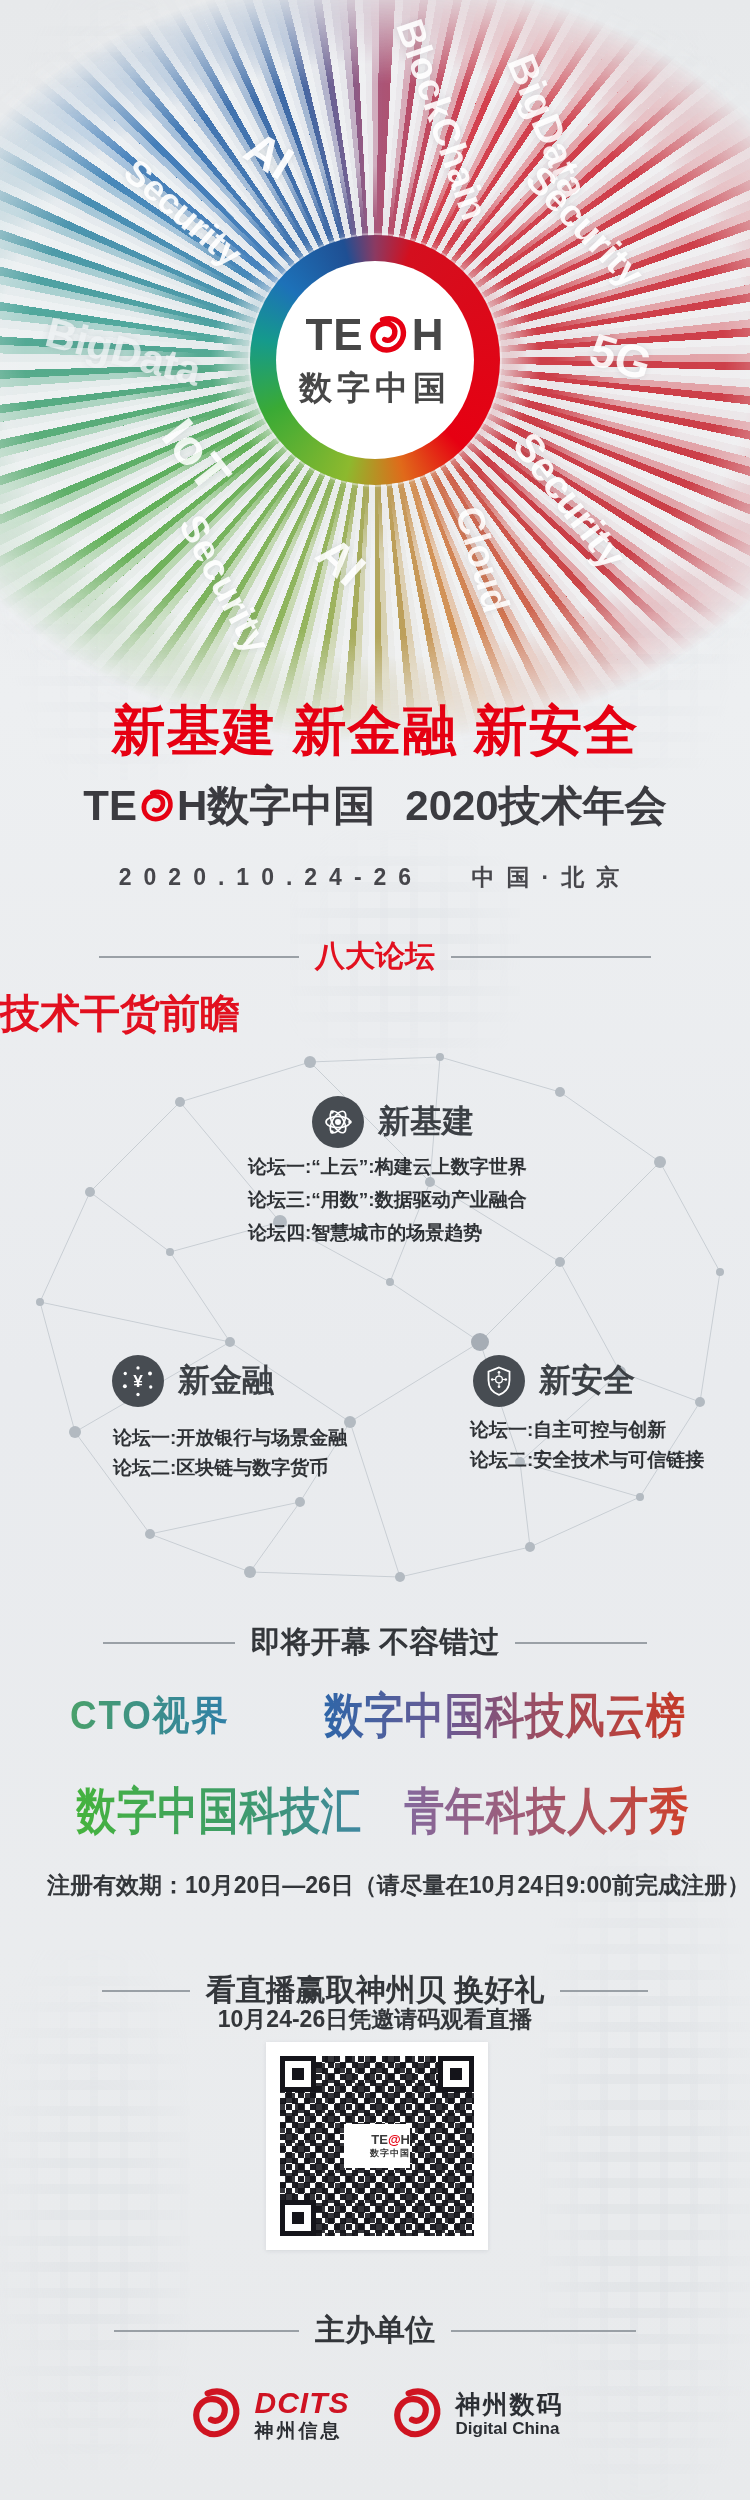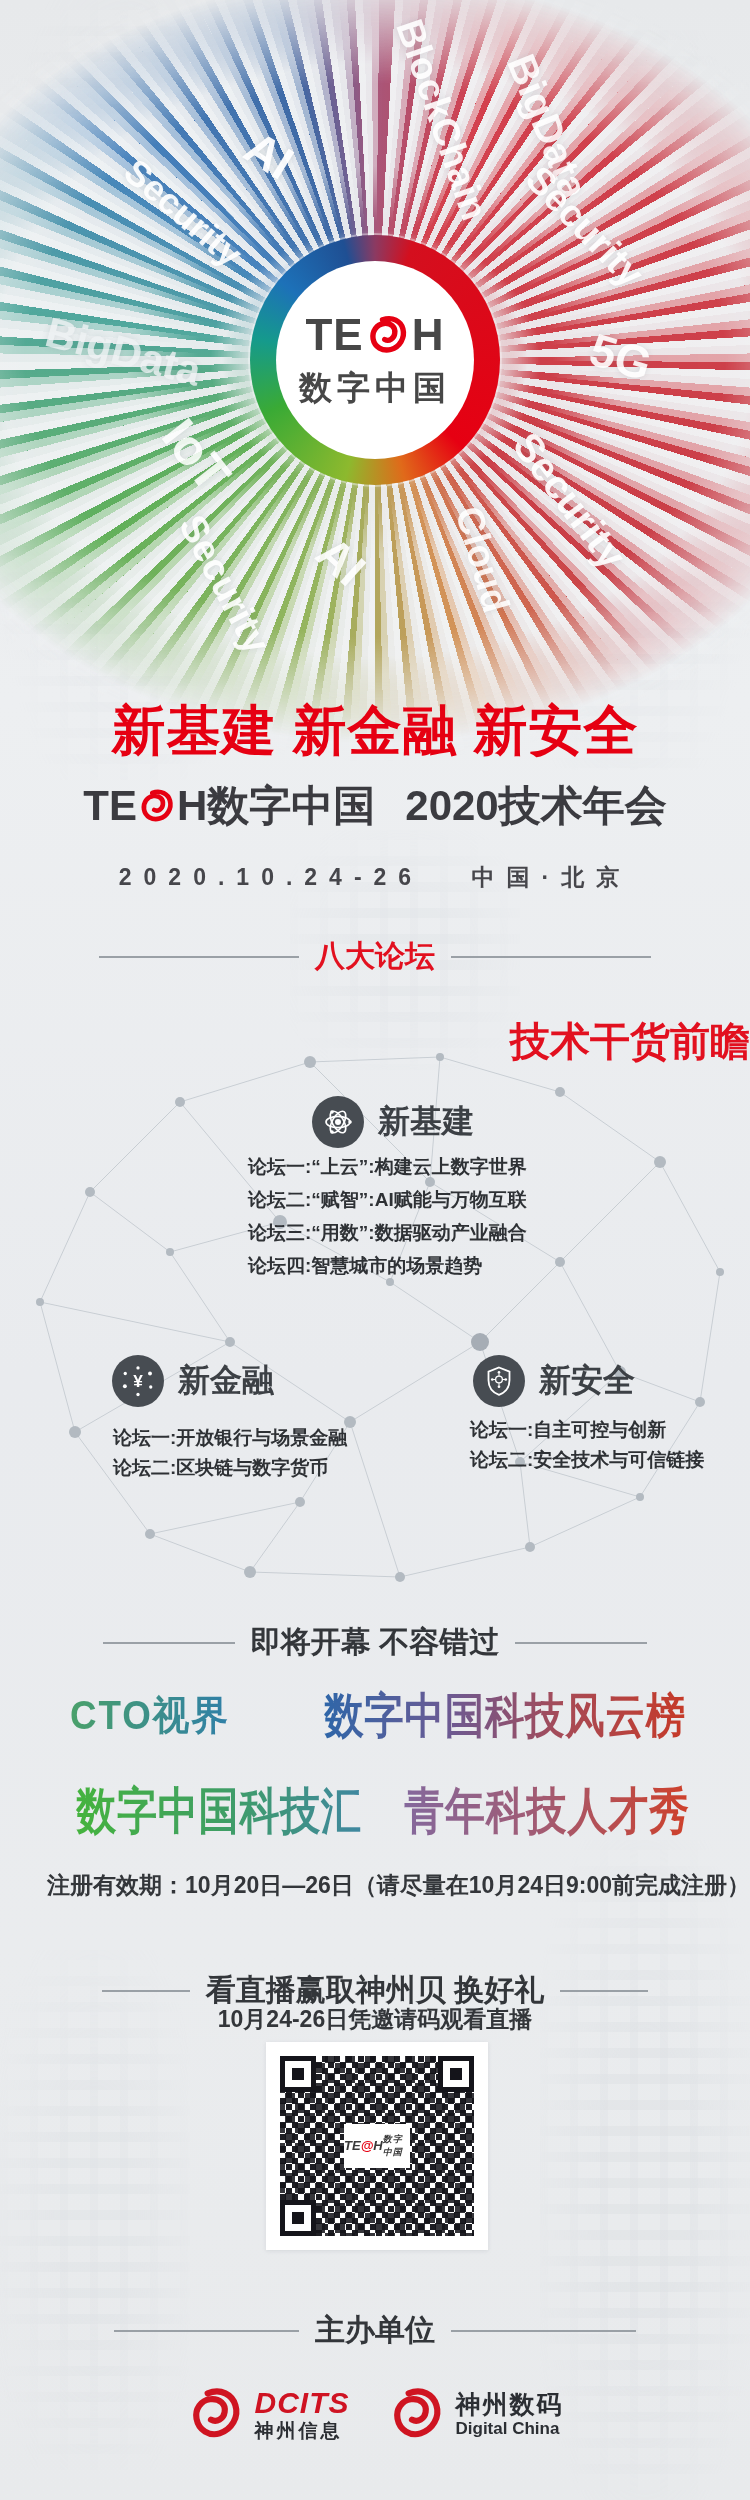--- a/index.html
+++ b/index.html
@@ -71,21 +71,21 @@
   .date-line{position:absolute;left:0;top:862px;width:100%;text-align:center;font-size:23px;font-weight:600;color:#46464b;letter-spacing:12px;z-index:5;}
   .date-line .loc{margin-left:30px;}
   
   .sec-head{position:absolute;left:0;width:100%;display:flex;align-items:center;justify-content:center;gap:16px;z-index:5;}
   .sec-head .txt{font-size:30px;font-weight:800;white-space:nowrap;}
   .sec-head .rule{height:2px;background:#9aa0a6;}
   .red{color:#e2101f;}
   .dark{color:#33363a;}
   .head-forums{top:936px;}
   .head-forums .rule{width:200px;}
-  .head-forums-sub{position:absolute;left:0;top:1014px;width:100%;text-align:right;font-size:40px;font-weight:800;color:#e2101f;z-index:5;}
+  .head-forums-sub{position:absolute;left:0;top:986px;width:100%;text-align:left;font-size:40px;font-weight:800;color:#e2101f;z-index:5;}
   .head-upcoming{top:1622px;}
   .head-upcoming .rule{width:132px;}
   .head-live{top:1970px;}
   .head-live .rule{width:88px;}
   .head-org{top:2310px;}
   .head-org .rule{width:185px;}
   
   .mesh{position:absolute;left:0;top:1042px;z-index:1;}
   .group-head{position:absolute;display:flex;align-items:center;gap:14px;z-index:5;}
   .group-head .gname{font-size:32px;font-weight:800;color:#3c4045;}
@@ -116,21 +116,21 @@
   
   .qr-card{position:absolute;left:266px;top:2042px;width:222px;height:208px;background:#fff;z-index:5;box-shadow:0 1px 4px rgba(100,110,120,.15);}
   .qr-pattern{position:absolute;inset:14px;background-color:#fff;
     background-image:
       conic-gradient(rgba(18,18,24,.95) 25%,transparent 0 50%,rgba(18,18,24,.95) 0 75%,transparent 0),
       conic-gradient(rgba(18,18,24,.85) 25%,transparent 0 50%,rgba(18,18,24,.85) 0 75%,transparent 0);
     background-size:12px 12px,20px 20px;background-position:0 0,5px 7px;}
   .qr-finder{position:absolute;width:36px;height:36px;border:5px solid #14141a;background:#fff;box-sizing:border-box;}
   .qr-finder::after{content:"";position:absolute;left:50%;top:50%;width:12px;height:12px;background:#14141a;transform:translate(-50%,-50%);}
   .qf-tl{left:0;top:0;}.qf-tr{right:0;top:0;}.qf-bl{left:0;bottom:0;}
-  .qr-center{position:absolute;left:50%;top:50%;transform:translate(-50%,-50%);width:66px;height:44px;background:#fff;display:flex;align-items:center;justify-content:center;font-style:italic;}
+  .qr-center{position:absolute;left:50%;top:50%;transform:translate(-50%,-50%);width:66px;height:44px;background:#fff;display:flex;flex-direction:column;align-items:flex-end;justify-content:center;}
   .qr-center .l1{font-size:13px;font-weight:800;color:#3a3a3a;line-height:14px;}
   .qr-center .l1 .at{color:#e60012;}
   .qr-center .l2{font-size:9px;font-weight:700;color:#3a3a3a;letter-spacing:1px;}
   
   .org-row{position:absolute;left:0;top:2382px;width:100%;display:flex;justify-content:center;align-items:center;gap:38px;z-index:5;}
   .org{display:flex;align-items:center;gap:10px;}
   .org-text{display:flex;flex-direction:column;line-height:1.15;}
   .org .cn{font-size:25px;font-weight:800;color:#2b2e33;letter-spacing:2px;}
   .org .en{font-size:17px;font-weight:600;color:#2b2e33;}
   .org.dcits .cn{font-size:30px;font-weight:800;color:#cf1322;letter-spacing:1px;font-style:italic;}
@@ -257,21 +257,20 @@
         <circle cx="24" cy="24" r="4" fill="#fff"></circle>
         <circle cx="40" cy="24" r="2.4" fill="#fff"></circle>
           <circle cx="16" cy="10.6" r="2.4" fill="#fff"></circle>
           <circle cx="16" cy="37.4" r="2.4" fill="#fff"></circle>
       </svg>
     </span>
     <span class="gname">新基建</span>
   </div>
   <div class="flist flist1">
     <div>论坛一:“上云”:构建云上数字世界</div>
-    <div>论坛二:“赋智”:AI赋能与万物互联</div>
     <div>论坛三:“用数”:数据驱动产业融合</div>
     <div>论坛四:智慧城市的场景趋势</div>
   </div>
 
   <div class="group-head gh2">
     <span class="gicon">
       <svg width="36" height="36" viewBox="0 0 48 48">
         <text x="24" y="32" font-size="23" font-weight="bold" fill="#fff" text-anchor="middle" font-family="Liberation Sans,sans-serif">¥</text>
         <circle cx="24" cy="6.5" r="2.2" fill="#fff"></circle>
           <circle cx="40" cy="14" r="2.6" fill="#fff"></circle>

